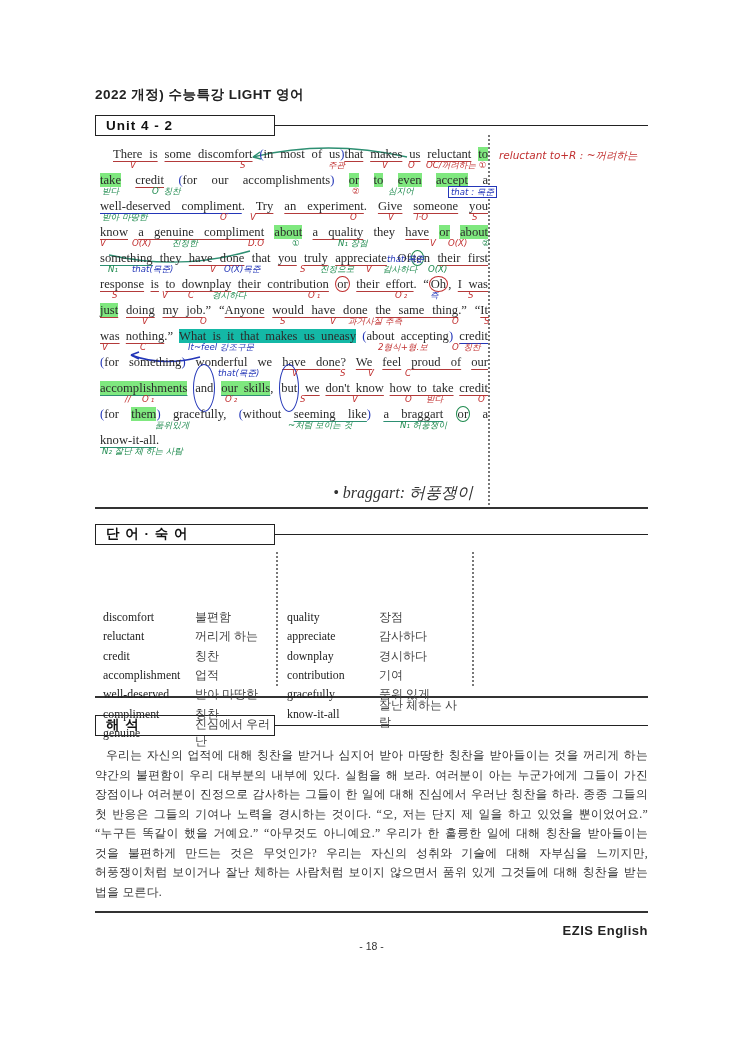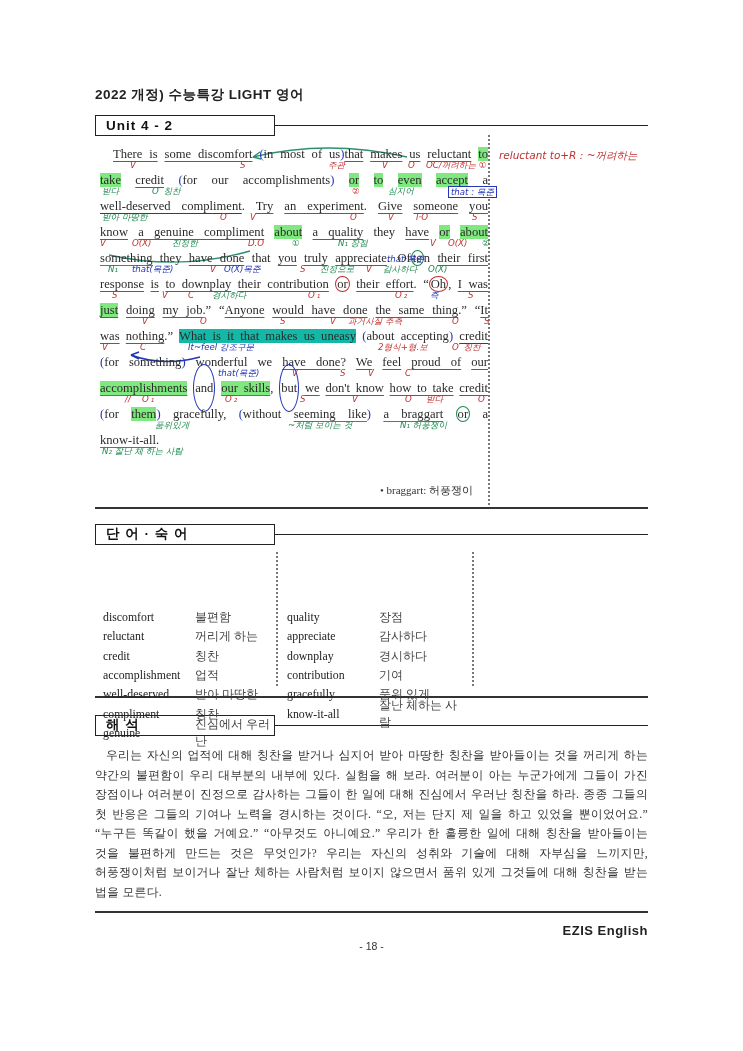--- a/index.html
+++ b/index.html
@@ -55,21 +55,21 @@
   .s-ub{text-decoration:underline;text-decoration-color:#2336b8;}
   .s-ug{text-decoration:underline;text-decoration-color:#2d8f72;}
   .s-hg{background:#7fe87f;}
   .s-hp{background:#14b8a6;}
   .s-b{color:#2336b8;}
   .s-cr{border:1.3px solid #c13030;border-radius:50%;padding:0 1px;}
   .s-cg{border:1.3px solid #1e8a4e;border-radius:50%;padding:0 1px;}
   .s-cb{border:1.3px solid #2336b8;border-radius:50%;padding:16px 1px;}
   .footnote{
     position:absolute;right:175px;top:338px;
-    font-size:11px;color:#333;
+    font-size:16px;color:#333;font-style:italic;
   }
   .arcs{position:absolute;left:0;top:0;pointer-events:none;}
   
   .vocab-wrap{position:relative;margin-top:13px;padding-bottom:10px;border-bottom:2px solid #333;}
   .vocab-cols{position:relative;margin-top:6px;min-height:134px;}
   .vdot1{position:absolute;left:181px;top:0;bottom:0;border-left:2px dotted #777;}
   .vdot2{position:absolute;left:377px;top:0;bottom:0;border-left:2px dotted #777;}
   .vcol{position:absolute;top:8px;margin-top:48px;}
   .vcol.left{left:8px;width:170px;}
   .vcol.right{left:192px;width:180px;}

